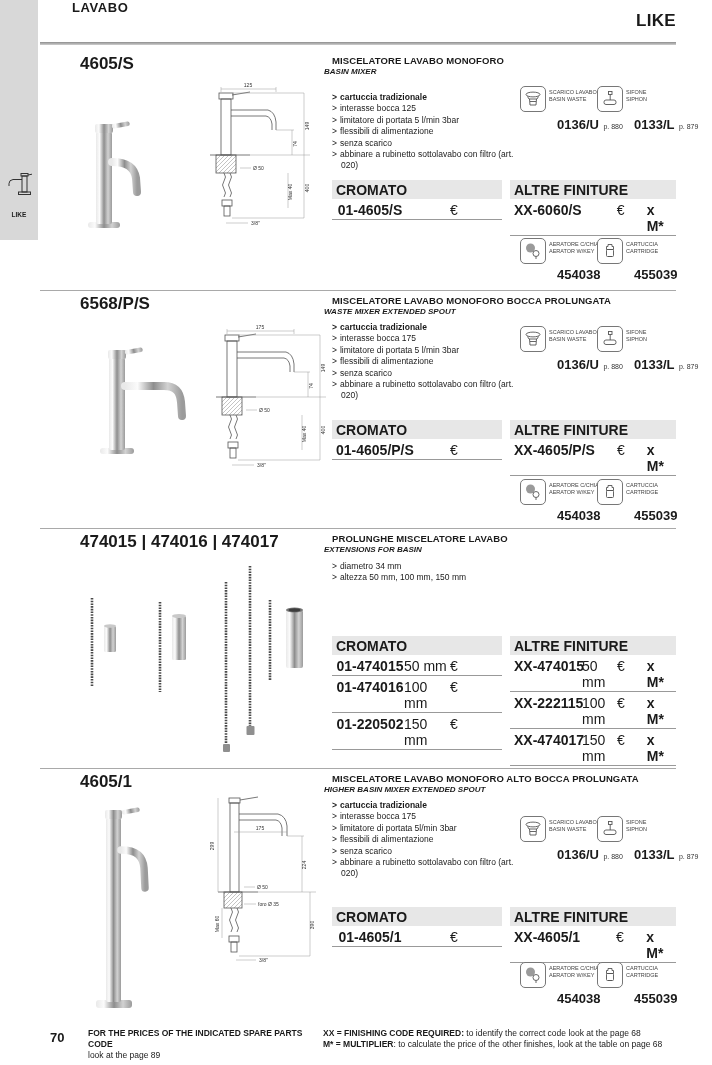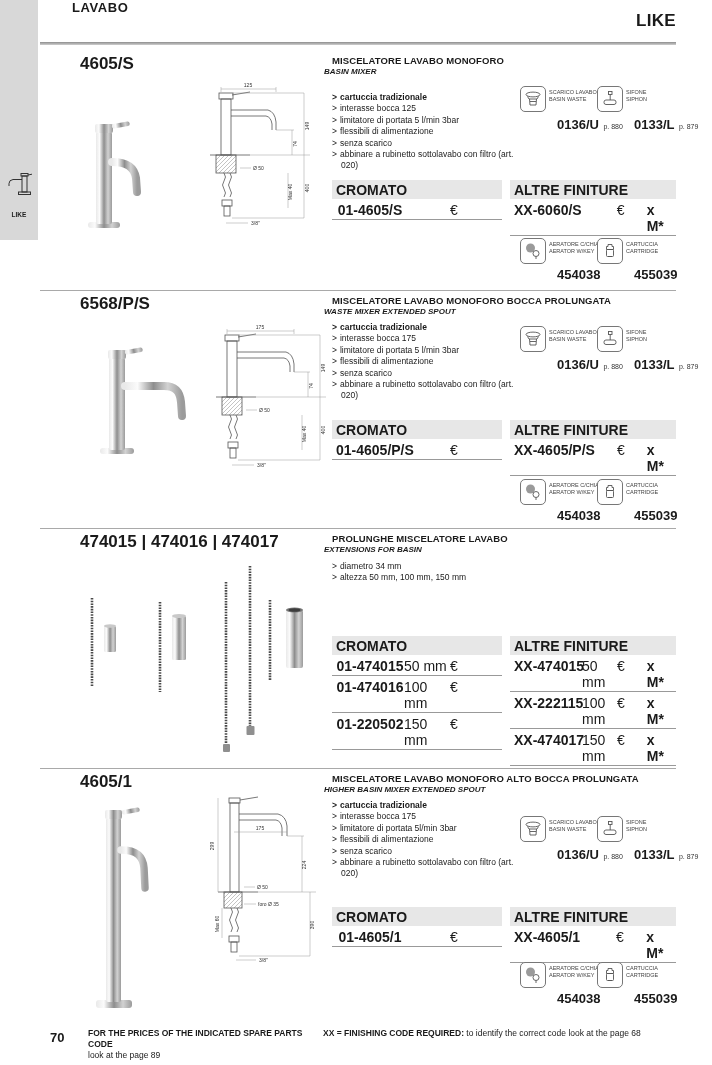--- a/index.html
+++ b/index.html
@@ -603,15 +603,16 @@
   </div>
   <div class="abs icon-code" style="left:597px;top:991px">455039</div>
 
   <div class="abs f-num">70</div>
   <div class="abs f-col" style="left:88px;top:1028px;width:232px">
     <div class="b">FOR THE PRICES OF THE INDICATED SPARE PARTS CODE</div>
     <div>look at the page 89</div>
   </div>
   <div class="abs f-col" style="left:323px;top:1028px;width:366px">
     <div><span class="b">XX = FINISHING CODE REQUIRED:</span><span> to identify the correct code look at the page 68</span></div>
+    <div><span class="b">M* = MULTIPLIER</span><span>: to calculate the price of the other finishes, look at the table on page 68</span></div>
   </div>
 
 </div>
 
 </body></html>

